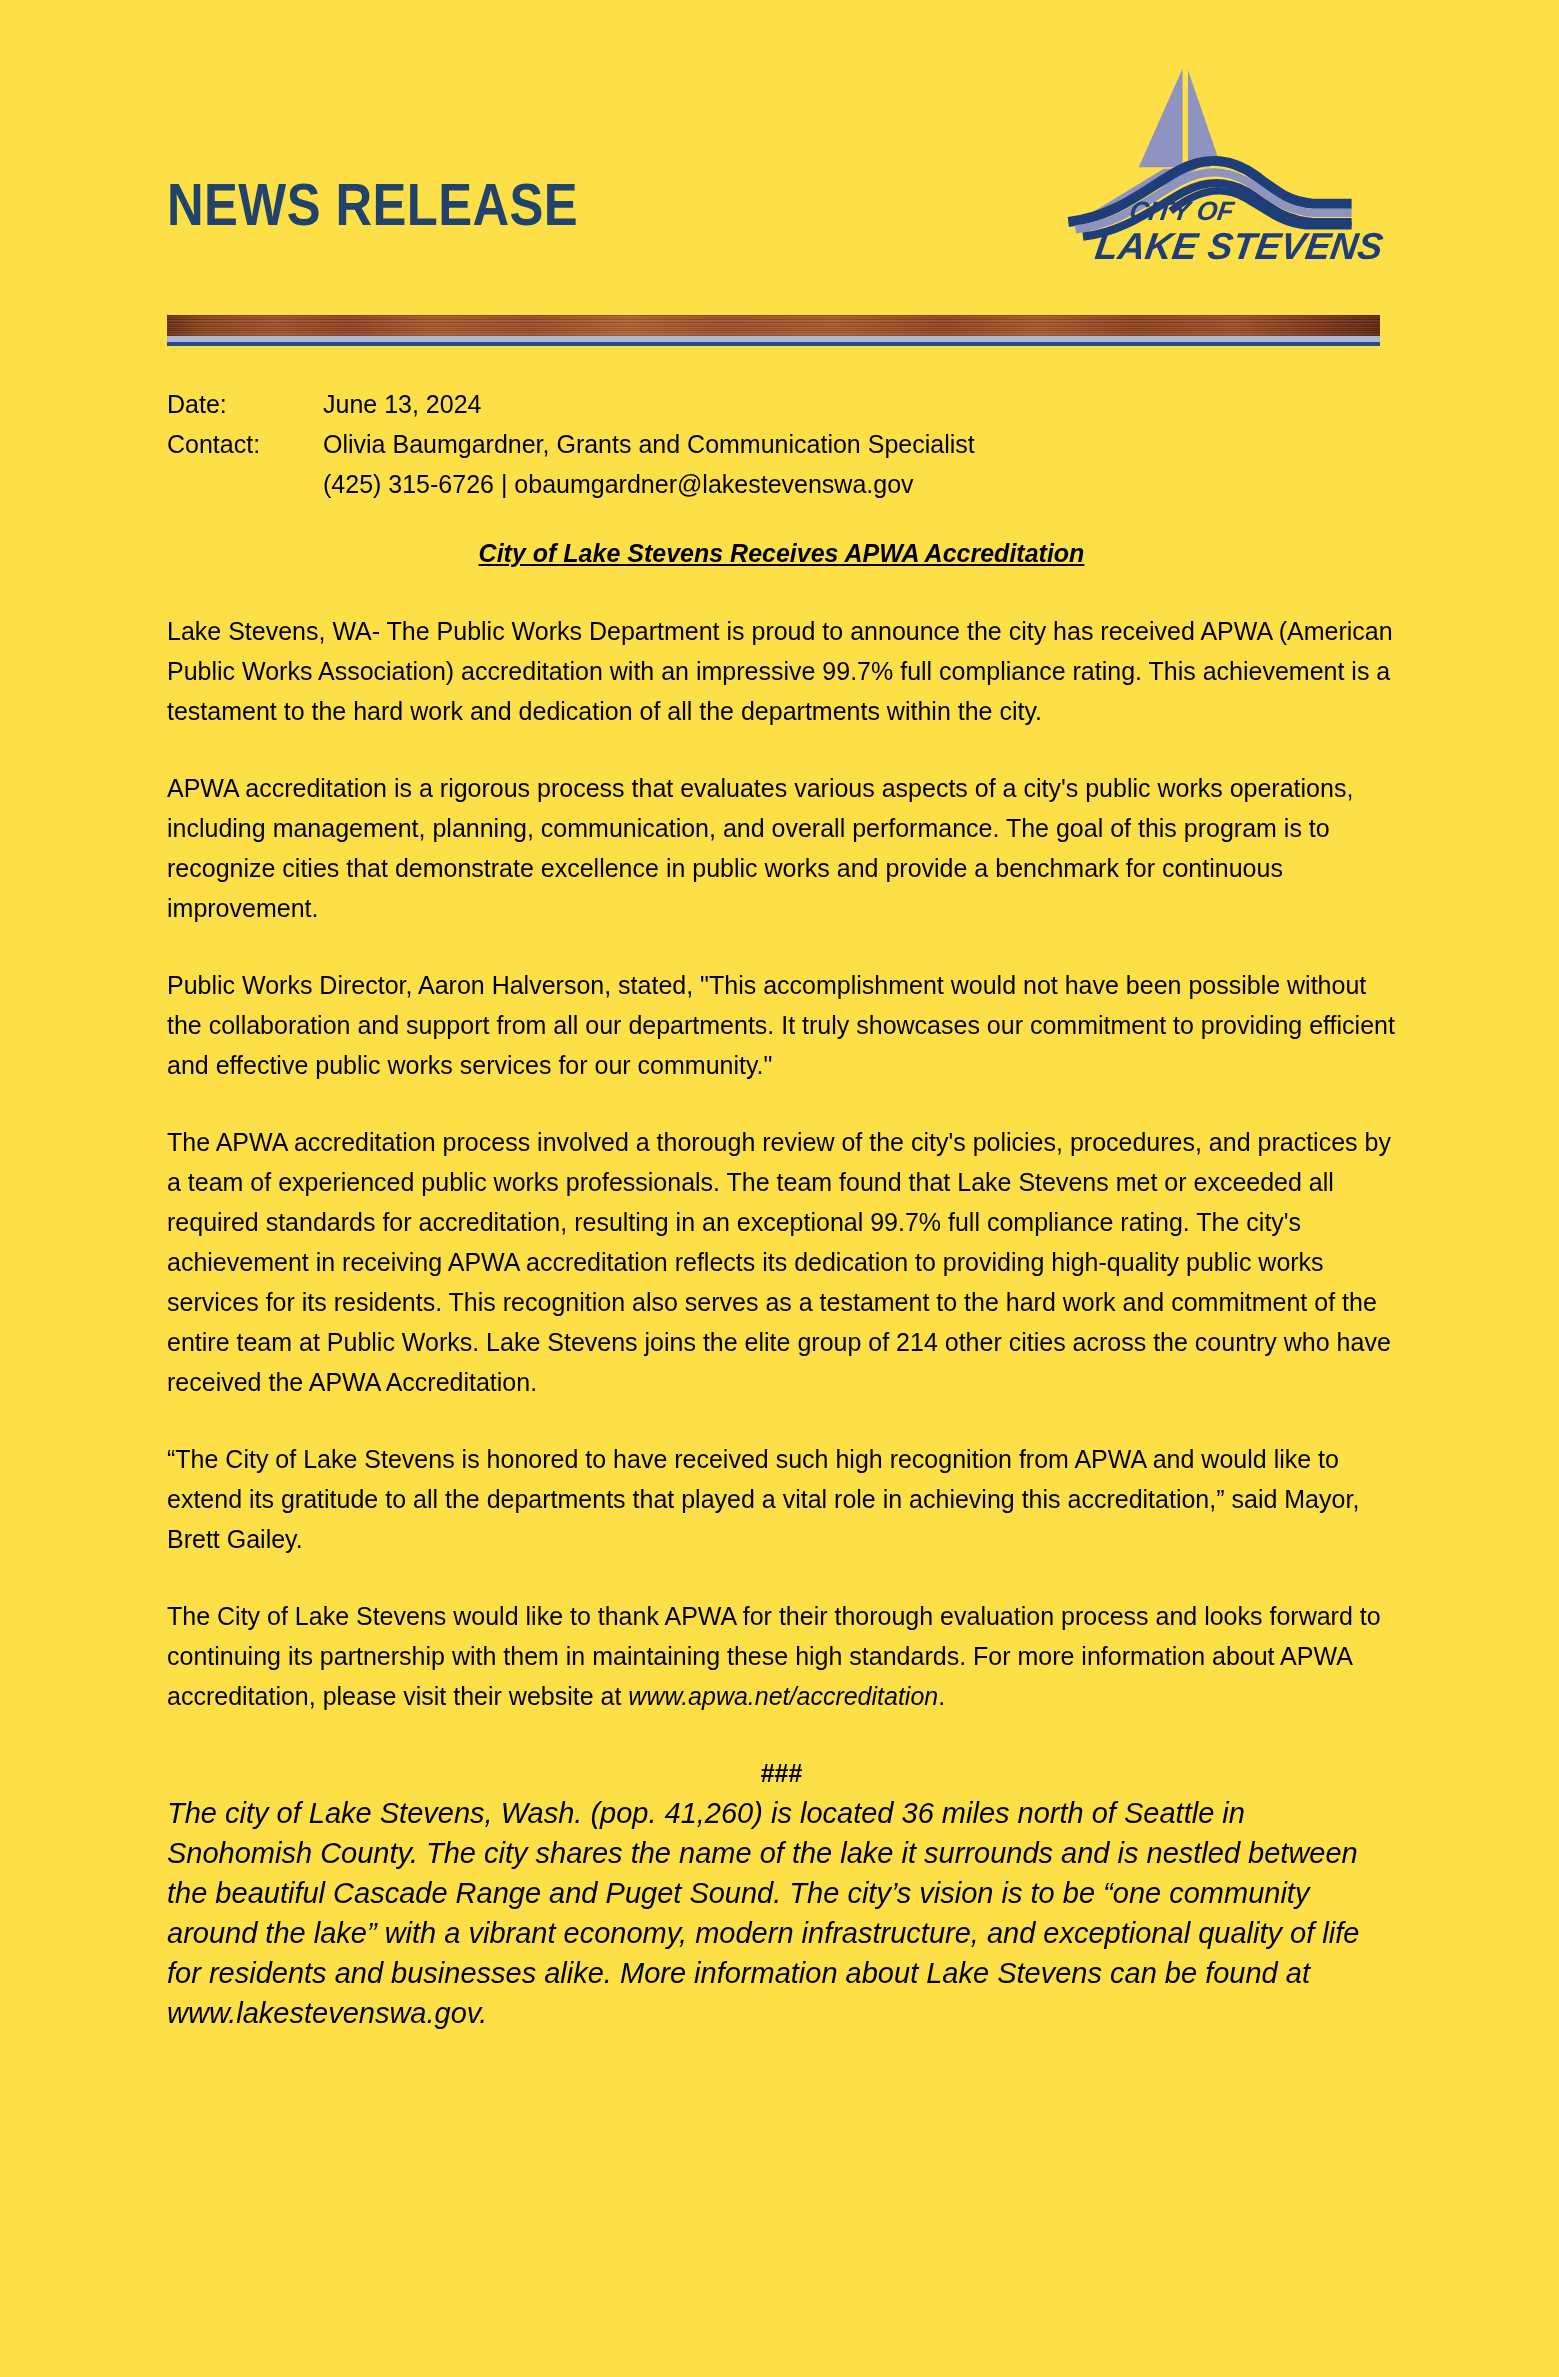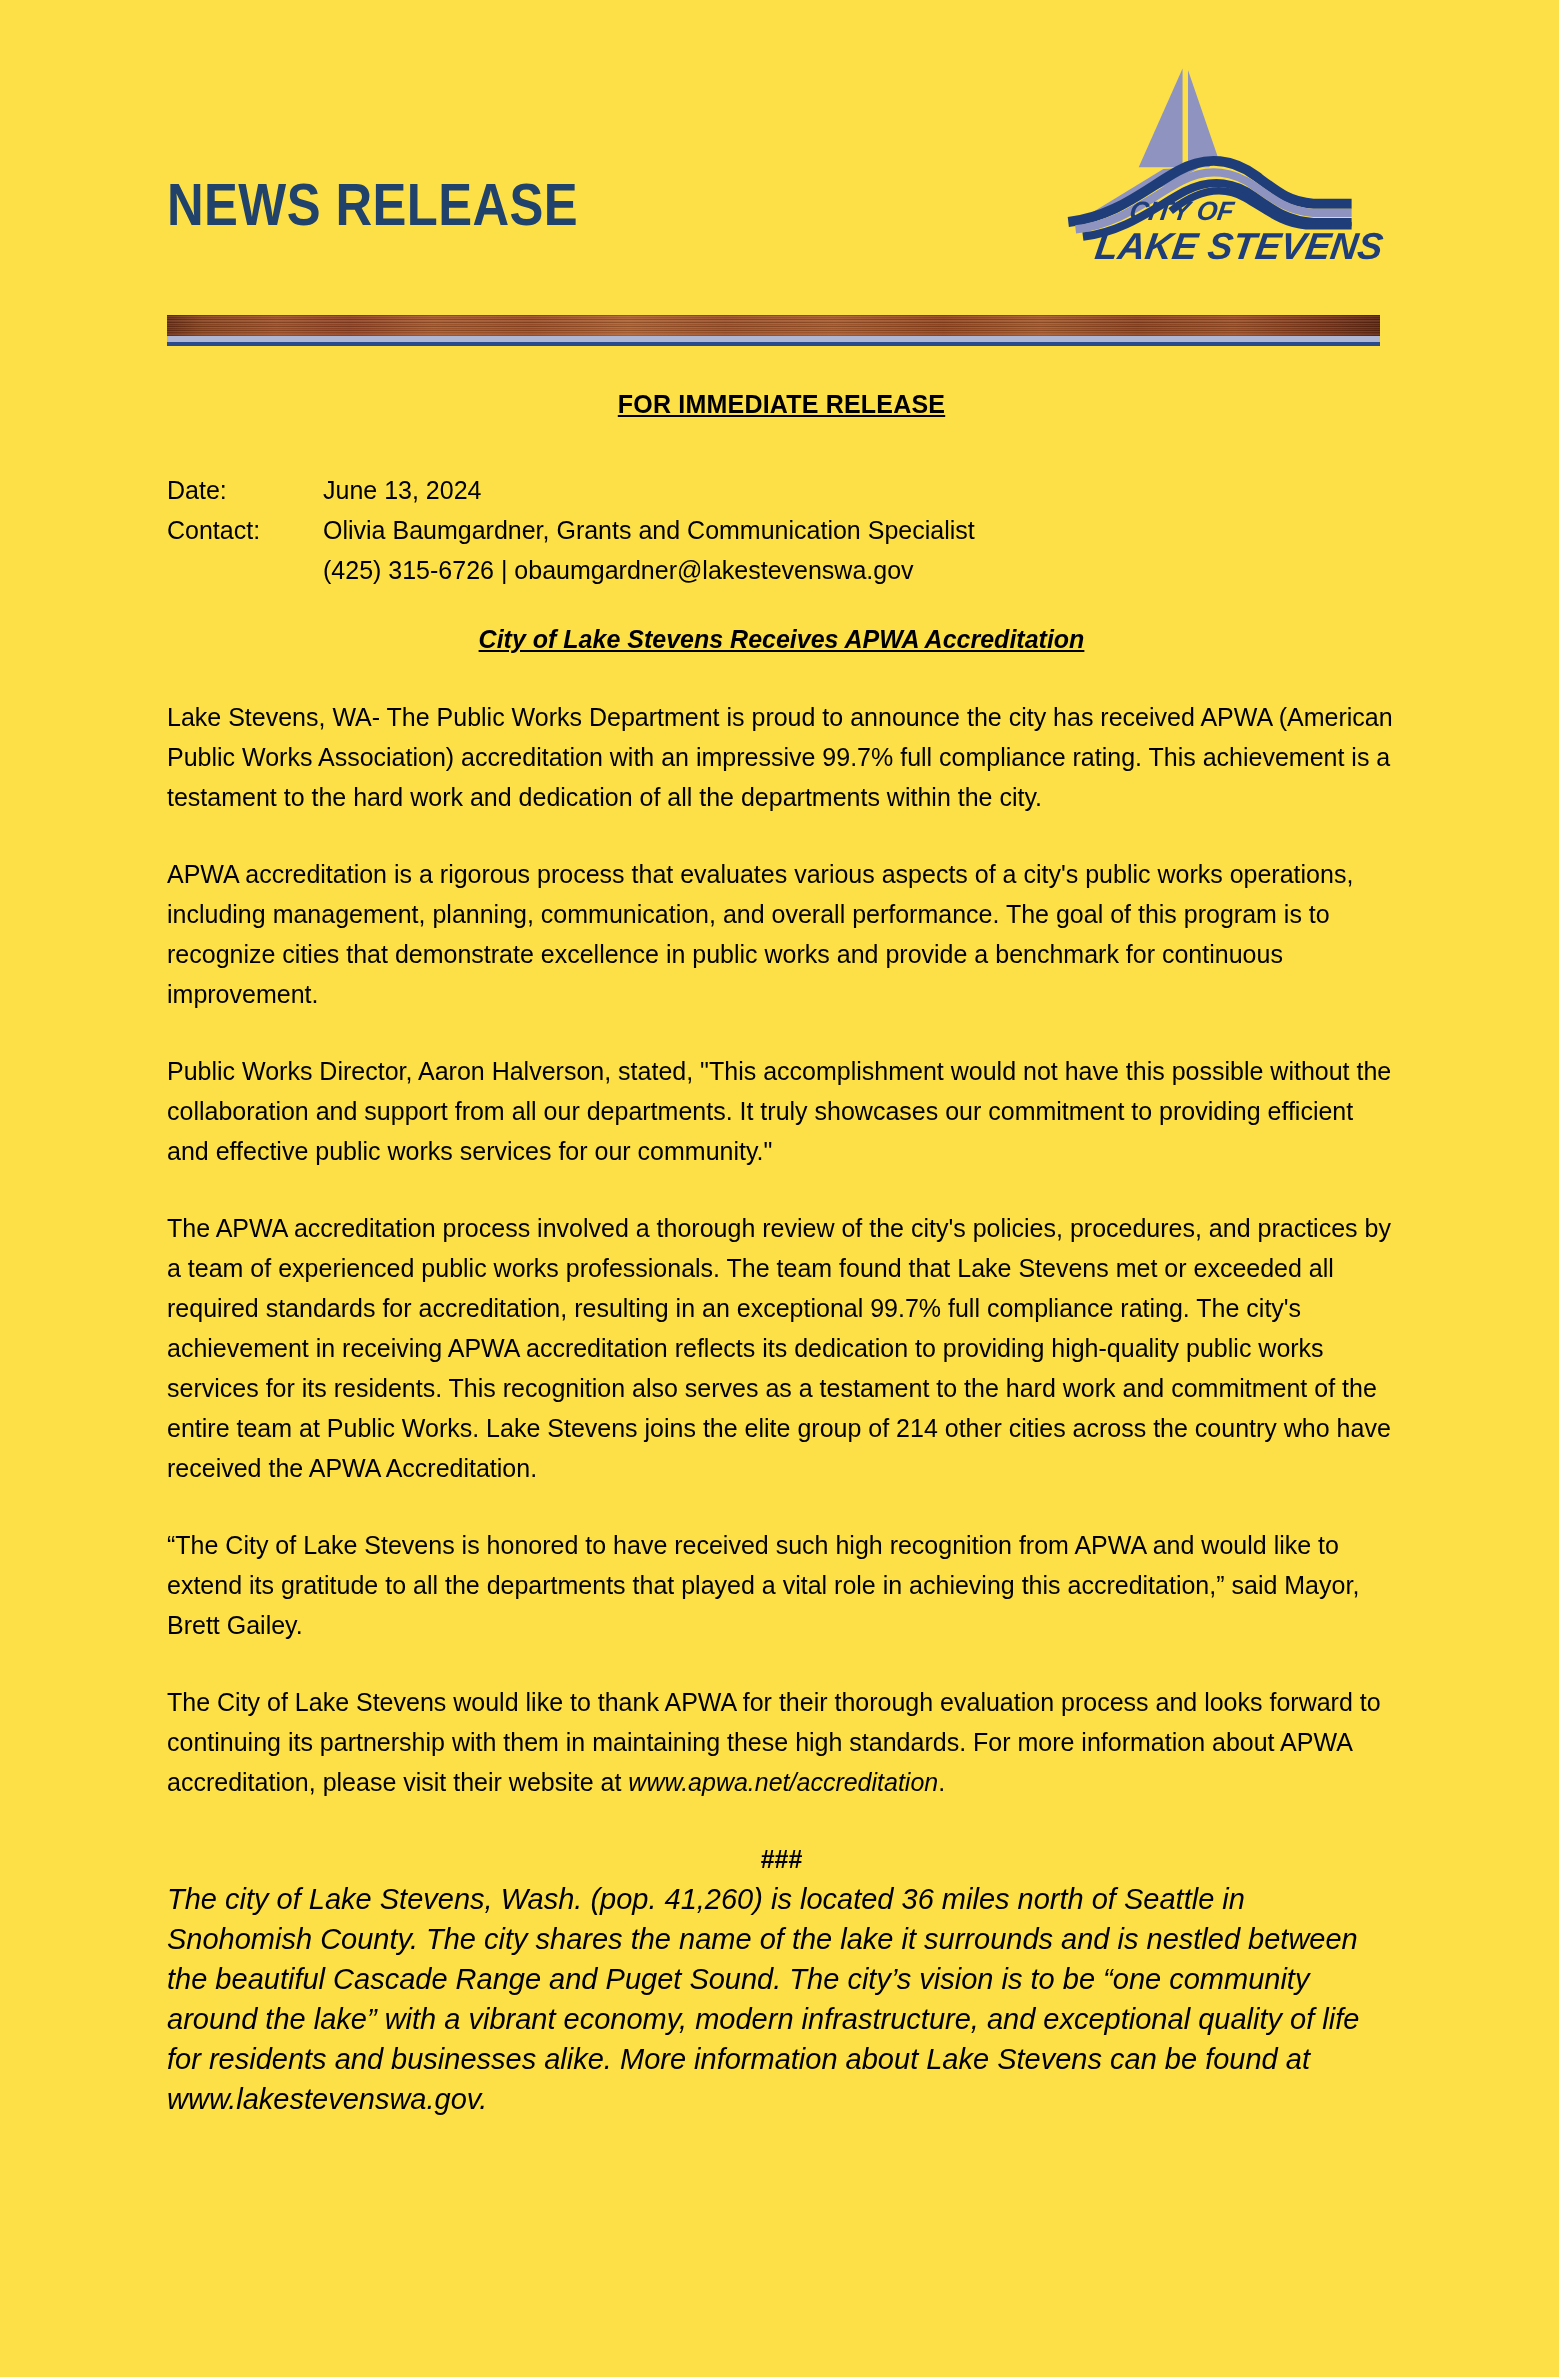--- a/index.html
+++ b/index.html
@@ -202,42 +202,41 @@
   </div>
 
   <div class="divider">
     <div class="wood"></div>
     <div class="stripe-light"></div>
     <div class="stripe-navy"></div>
   </div>
 
   <div class="content doc-text">
 
-    <div class="immediate-release">FOR IMMEDIATE RELEASE</div>
 
     <div class="meta-block">
       <div class="meta-row">
         <div class="meta-label">Date:</div>
         <div class="meta-value">June 13, 2024</div>
       </div>
       <div class="meta-row">
         <div class="meta-label">Contact:</div>
         <div class="meta-value">Olivia Baumgardner, Grants and Communication Specialist</div>
       </div>
       <div class="meta-row indented">
         <div class="meta-label">&nbsp;</div>
         <div class="meta-value">(425) 315-6726 | obaumgardner@lakestevenswa.gov</div>
       </div>
     </div>
 
     <div class="headline">City of Lake Stevens Receives APWA Accreditation</div>
 
     <p class="para">Lake Stevens, WA- The Public Works Department is proud to announce the city has received APWA (American Public Works Association) accreditation with an impressive 99.7% full compliance rating. This achievement is a testament to the hard work and dedication of all the departments within the city.</p>
     <p class="para">APWA accreditation is a rigorous process that evaluates various aspects of a city's public works operations, including management, planning, communication, and overall performance. The goal of this program is to recognize cities that demonstrate excellence in public works and provide a benchmark for continuous improvement.</p>
-    <p class="para">Public Works Director, Aaron Halverson, stated, "This accomplishment would not have this possible without the collaboration and support from all our departments. It truly showcases our commitment to providing efficient and effective public works services for our community."</p>
+    <p class="para">Public Works Director, Aaron Halverson, stated, "This accomplishment would not have been possible without the collaboration and support from all our departments. It truly showcases our commitment to providing efficient and effective public works services for our community."</p>
     <p class="para">The APWA accreditation process involved a thorough review of the city's policies, procedures, and practices by a team of experienced public works professionals. The team found that Lake Stevens met or exceeded all required standards for accreditation, resulting in an exceptional 99.7% full compliance rating. The city's achievement in receiving APWA accreditation reflects its dedication to providing high-quality public works services for its residents. This recognition also serves as a testament to the hard work and commitment of the entire team at Public Works. Lake Stevens joins the elite group of 214 other cities across the country who have received the APWA Accreditation.</p>
     <p class="para">“The City of Lake Stevens is honored to have received such high recognition from APWA and would like to extend its gratitude to all the departments that played a vital role in achieving this accreditation,” said Mayor, Brett Gailey.</p>
 
     <p class="para"><span>The City of Lake Stevens would like to thank APWA for their thorough evaluation process and looks forward to continuing its partnership with them in maintaining these high standards. For more information about APWA accreditation, please visit their website at </span><em class="url">www.apwa.net/accreditation</em><span>.</span></p>
 
     <div class="hashes">###</div>
 
     <p class="boiler">The city of Lake Stevens, Wash. (pop. 41,260) is located 36 miles north of Seattle in Snohomish County. The city shares the name of the lake it surrounds and is nestled between the beautiful Cascade Range and Puget Sound. The city’s vision is to be “one community around the lake” with a vibrant economy, modern infrastructure, and exceptional quality of life for residents and businesses alike. More information about Lake Stevens can be found at www.lakestevenswa.gov.</p>
   </div>
 

